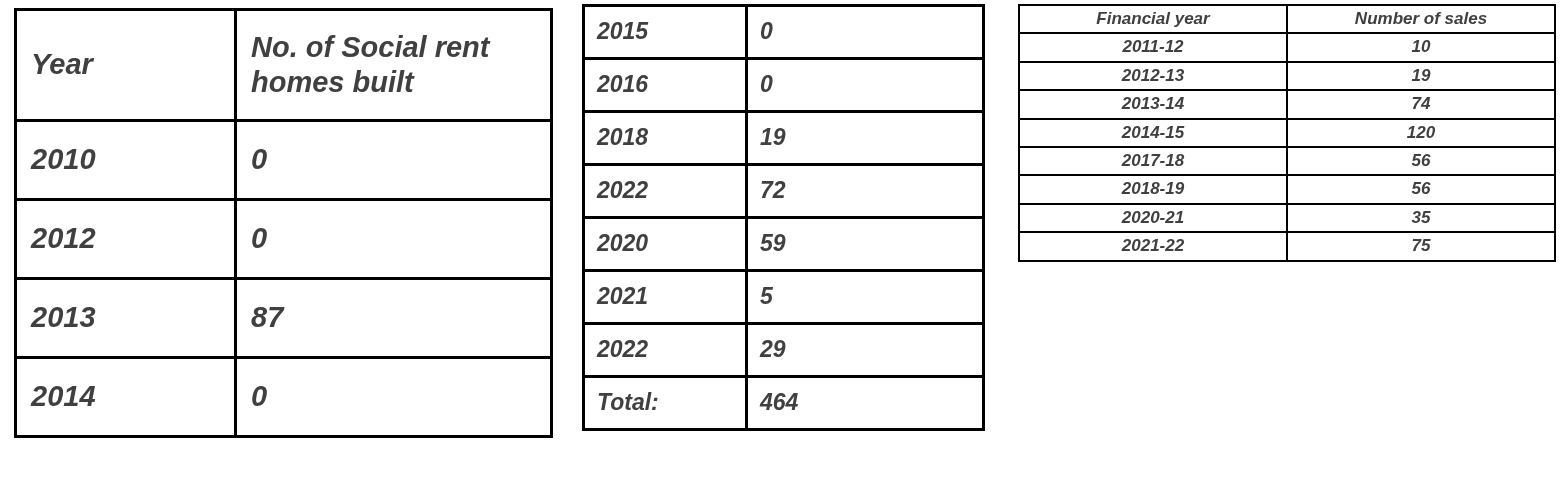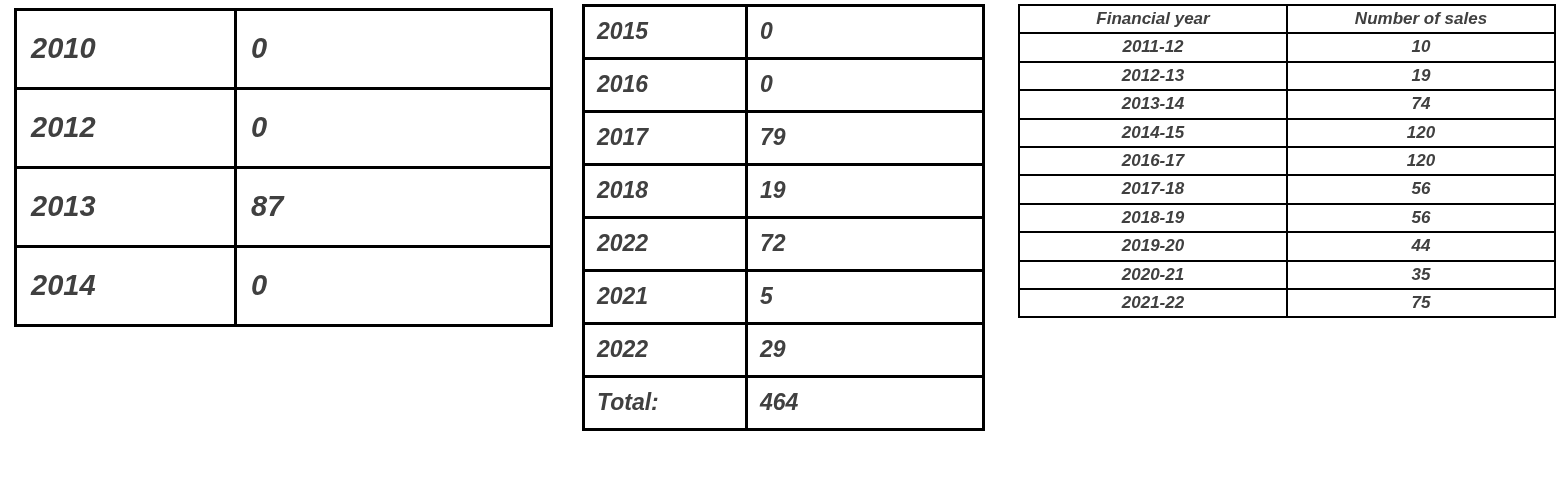--- a/index.html
+++ b/index.html
@@ -97,20 +97,24 @@
 <body>
 
 <div class="page">
 
   <table class="tbl" id="table-one">
     <colgroup>
         <col class="c1">
         <col class="c2">
       </colgroup>
     <tbody>
+      <tr class="head">
+        <td>Year</td>
+        <td>No. of Social rent homes built</td>
+      </tr>
       <tr class="data">
         <td>2010</td>
         <td>0</td>
       </tr>
       <tr class="data">
         <td>2012</td>
         <td>0</td>
       </tr>
       <tr class="data">
         <td>2013</td>
@@ -131,30 +135,30 @@
     <tbody>
       <tr>
         <td>2015</td>
         <td>0</td>
       </tr>
       <tr>
         <td>2016</td>
         <td>0</td>
       </tr>
       <tr>
-        <td>2017</td>
-        <td>79</td>
-      </tr>
-      <tr>
         <td>2018</td>
         <td>19</td>
       </tr>
       <tr>
         <td>2022</td>
         <td>72</td>
+      </tr>
+      <tr>
+        <td>2020</td>
+        <td>59</td>
       </tr>
       <tr>
         <td>2021</td>
         <td>5</td>
       </tr>
       <tr>
         <td>2022</td>
         <td>29</td>
       </tr>
       <tr>
@@ -184,36 +188,28 @@
       </tr>
       <tr>
         <td>2013-14</td>
         <td>74</td>
       </tr>
       <tr>
         <td>2014-15</td>
         <td>120</td>
       </tr>
       <tr>
-        <td>2016-17</td>
-        <td>120</td>
-      </tr>
-      <tr>
         <td>2017-18</td>
         <td>56</td>
       </tr>
       <tr>
         <td>2018-19</td>
         <td>56</td>
       </tr>
       <tr>
-        <td>2019-20</td>
-        <td>44</td>
-      </tr>
-      <tr>
         <td>2020-21</td>
         <td>35</td>
       </tr>
       <tr>
         <td>2021-22</td>
         <td>75</td>
       </tr>
     </tbody>
   </table>
 

